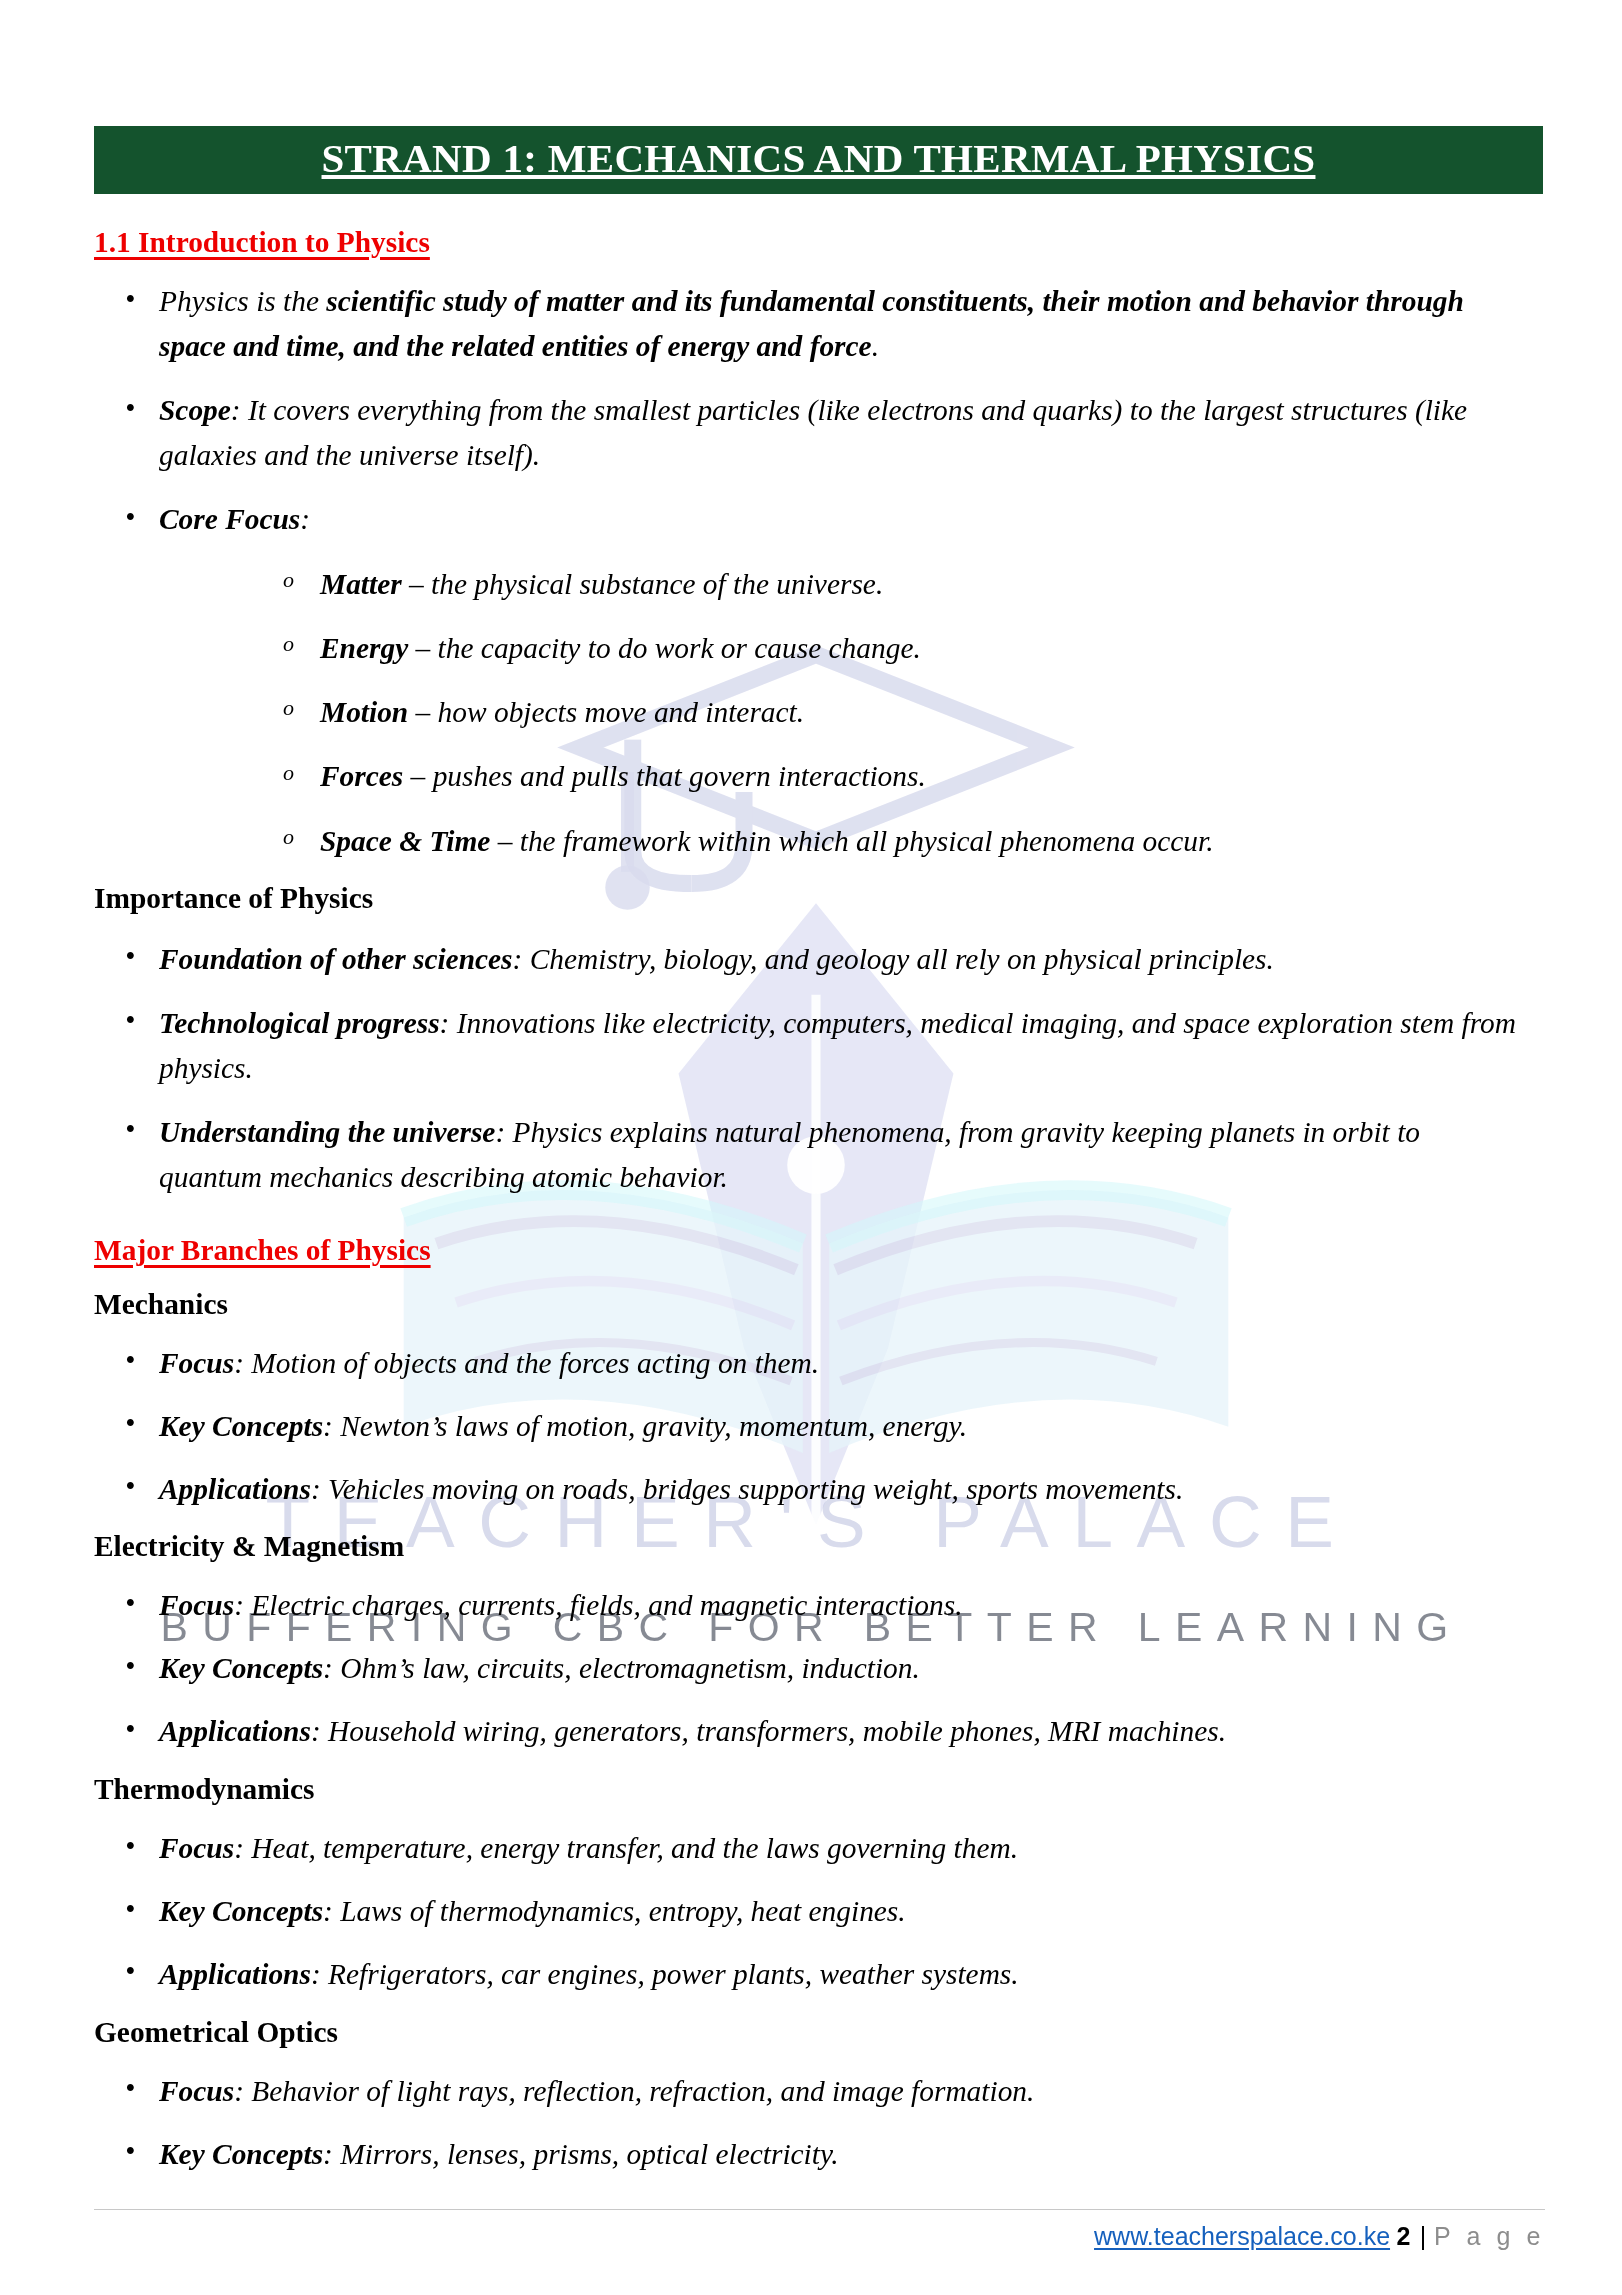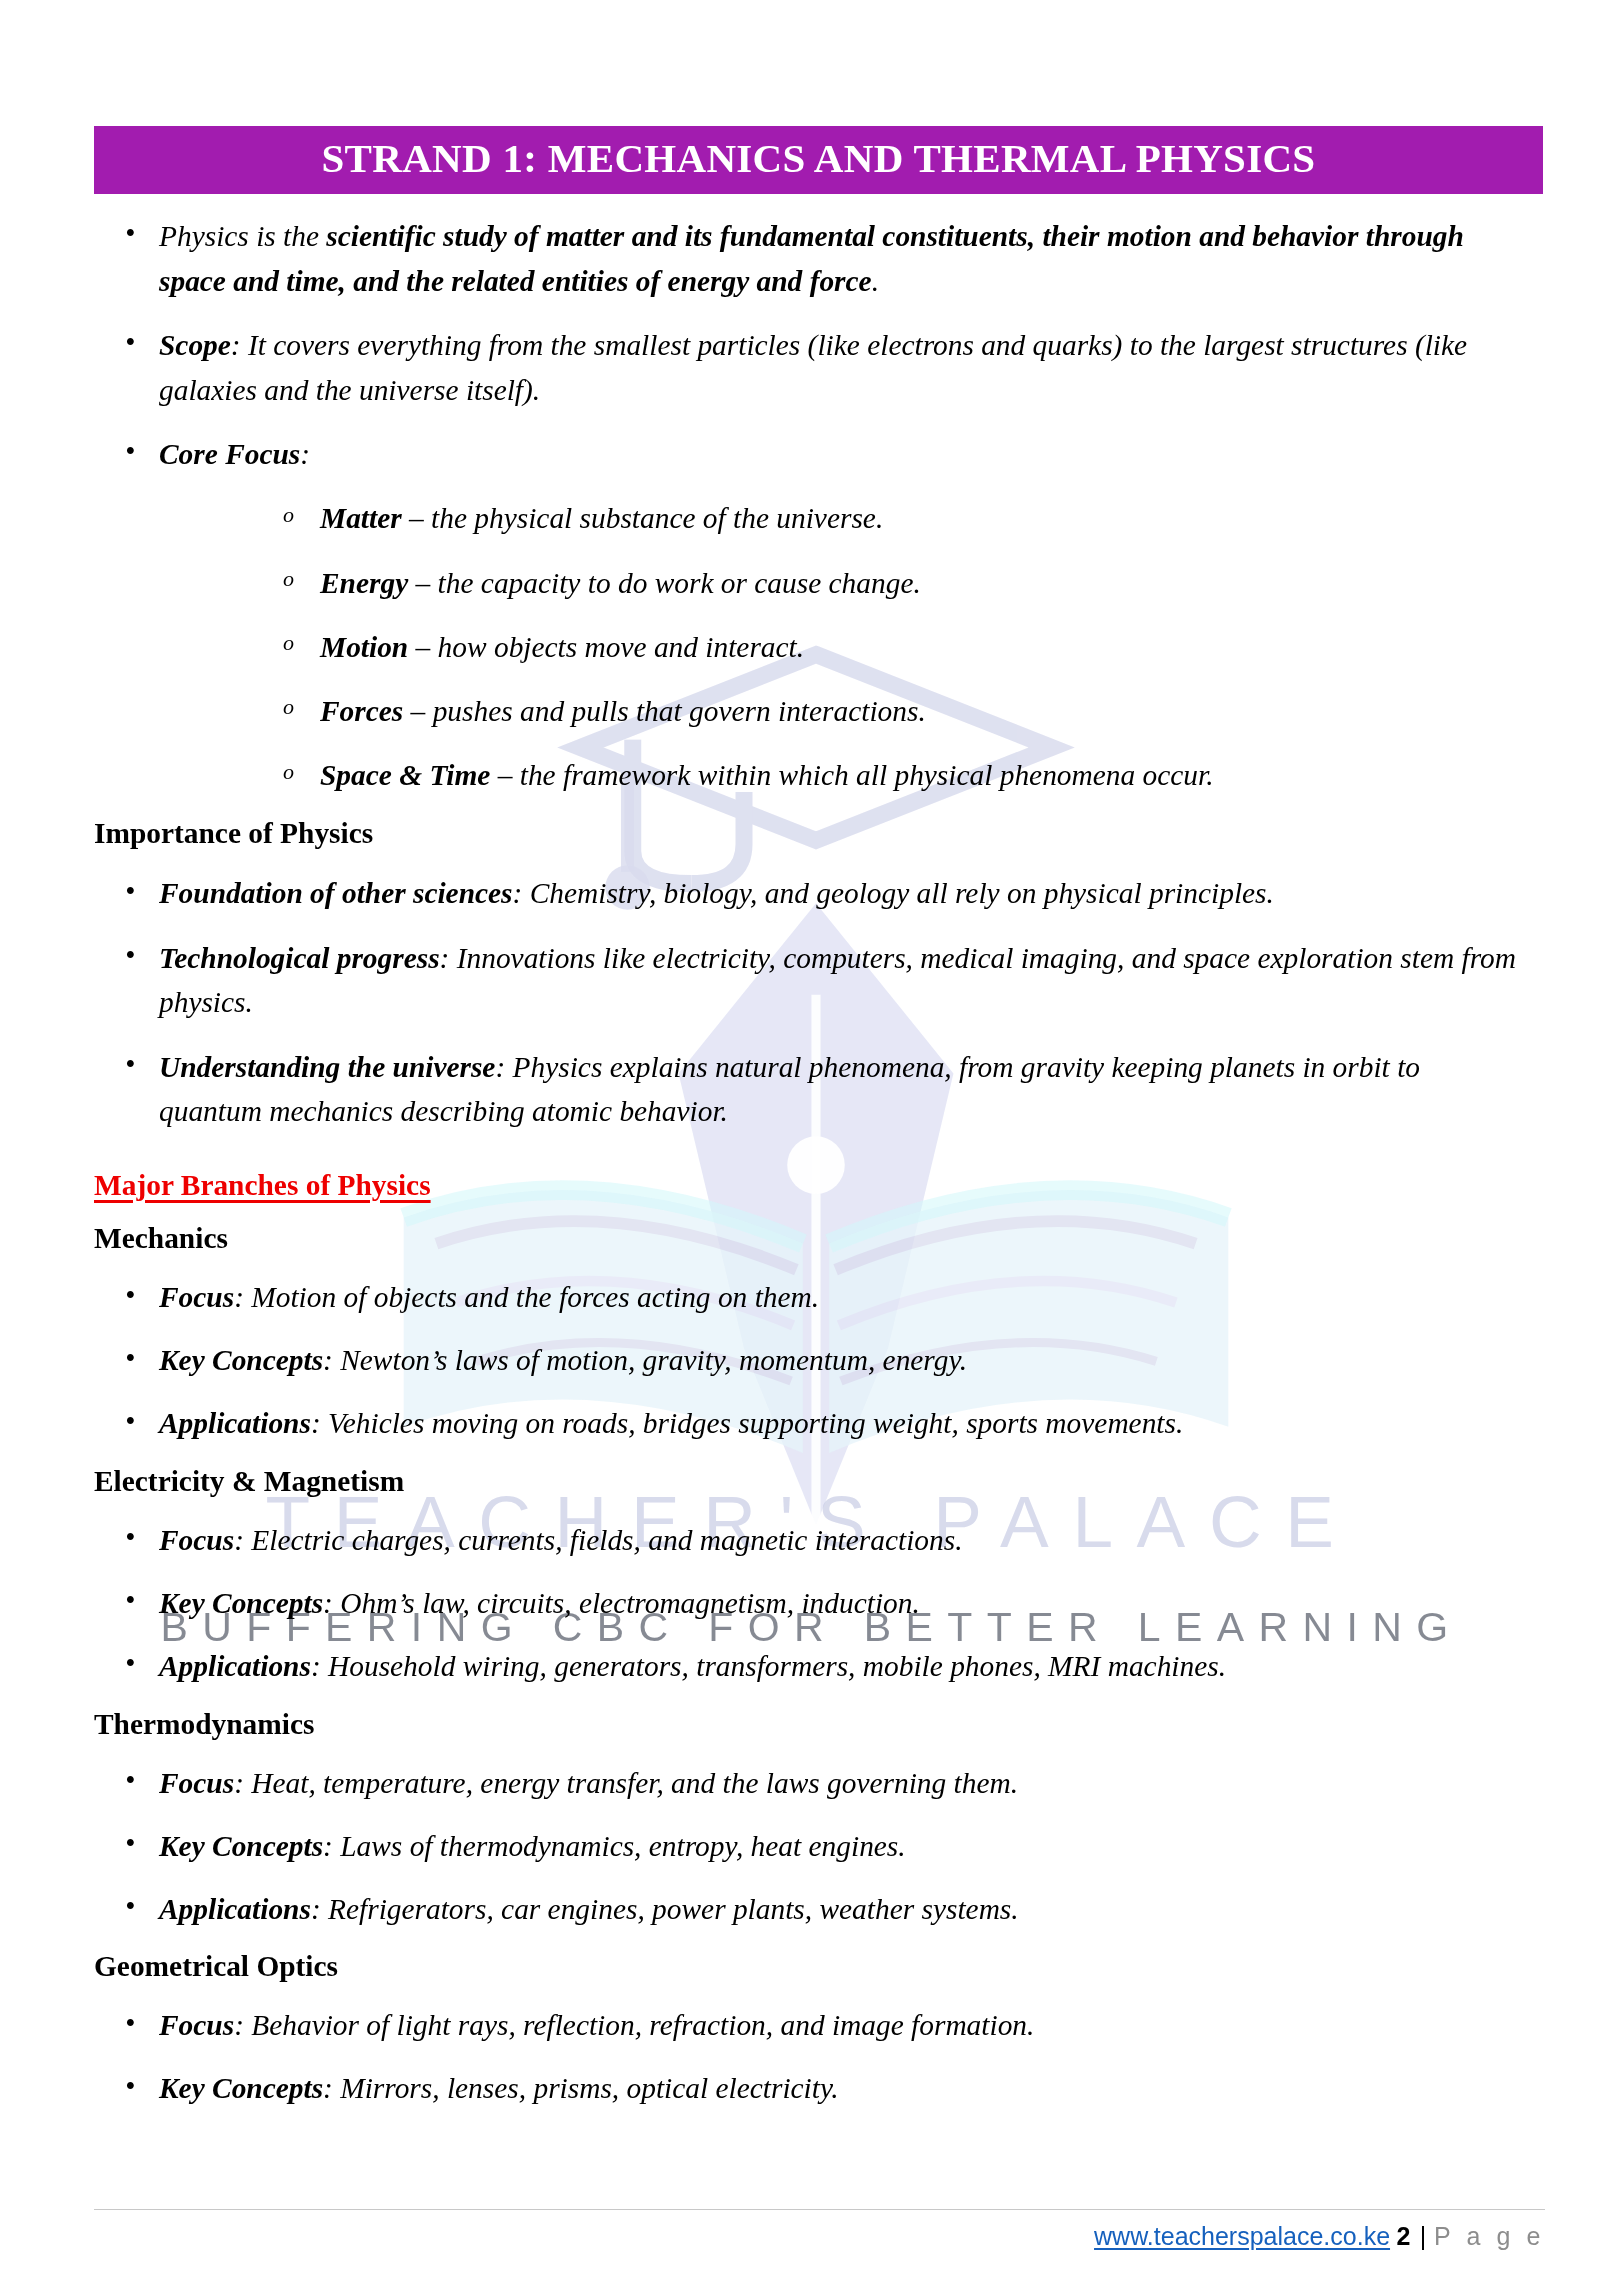--- a/index.html
+++ b/index.html
@@ -76,29 +76,30 @@
     position: relative;
     z-index: 2;
     padding: 0 94px;
     box-sizing: border-box;
     width: 1623px;
   }
 
   
   .strand-banner {
     margin-top: 126px;
-    background: #a21caf;
+    background: #14532d;
     color: #ffffff;
     text-align: center;
     font-size: 41px;
     font-weight: bold;
     letter-spacing: 0.3px;
     padding: 11px 6.5px 14.4px 6.5px;
     line-height: 1.05;
     width: 1436px;
+    text-decoration: underline;
   }
 
   
   .red-heading {
     color: #ee0000;
     font-weight: bold;
     font-size: 29.4px;
     text-decoration: underline;
     text-decoration-thickness: 3.3px;
     text-underline-offset: 5.2px;
@@ -250,20 +251,23 @@
     </svg>
 
     <div class="wm-text wm-text-main">TEACHER'S PALACE</div>
     <div class="wm-text wm-text-sub">BUFFERING CBC FOR BETTER LEARNING</div>
   </div>
 
   <div class="content">
 
     <div class="strand-banner">STRAND 1: MECHANICS AND THERMAL PHYSICS</div>
 
+    <div class="red-heading-wrap">
+      <span class="red-heading">1.1 Introduction to Physics</span>
+    </div>
 
     <ul class="level1">
       <li>
         <span>Physics is the </span><span class="b">scientific study of matter and its fundamental constituents, their motion and behavior through space and time, and the related entities of energy and force</span><span>.</span>
       </li>
       <li>
         <span class="b">Scope</span><span>: It covers everything from the smallest particles (like electrons and quarks) to the largest structures (like galaxies and the universe itself).</span>
       </li>
       <li>
         <span class="b">Core Focus</span><span>:</span>

